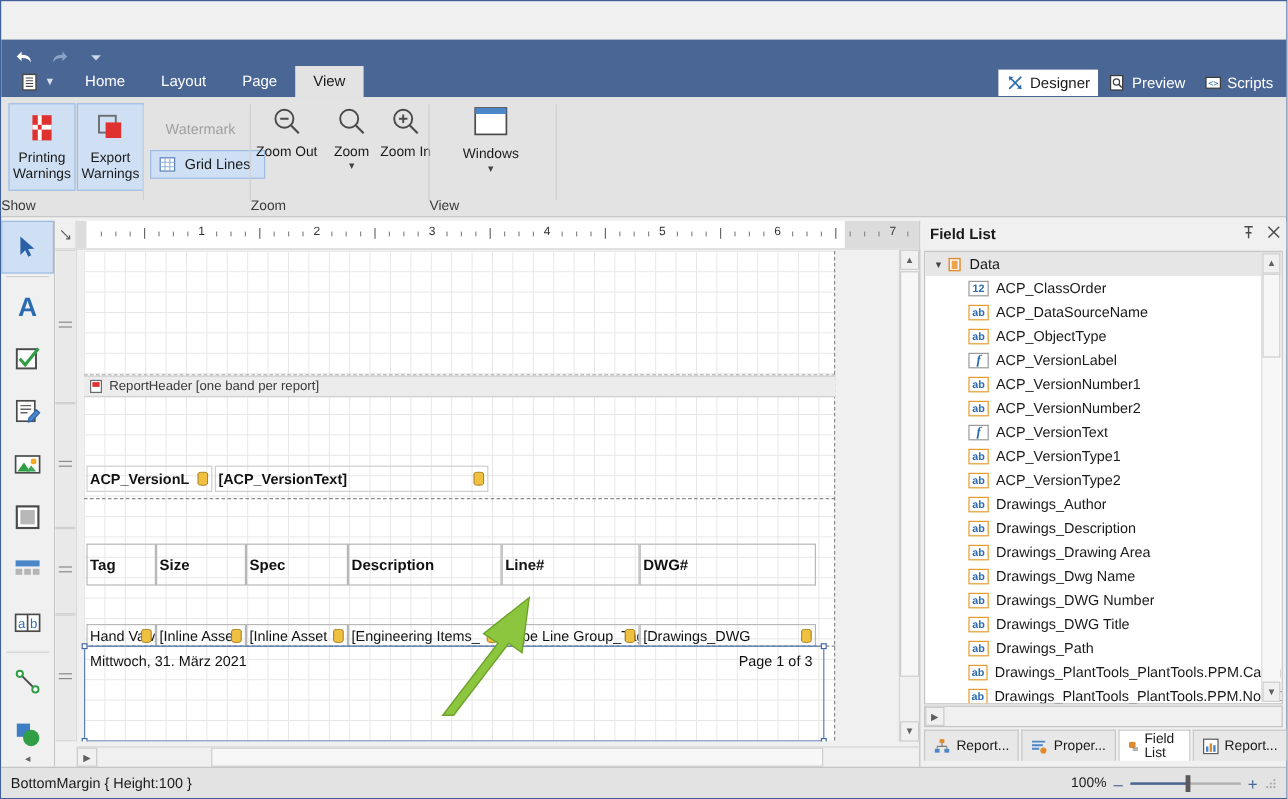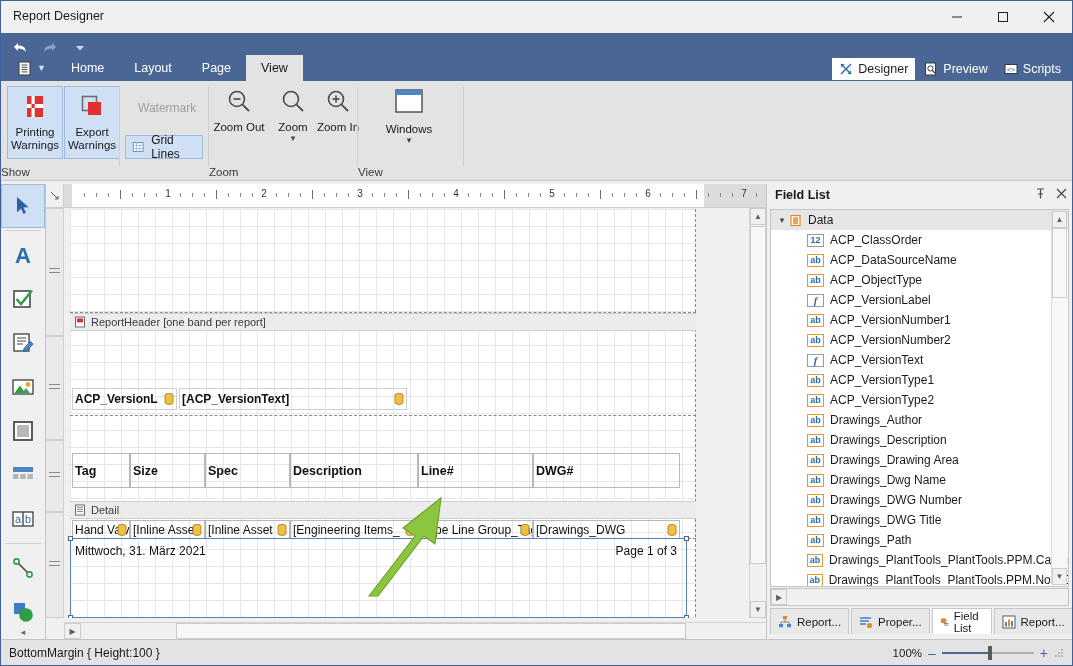--- a/index.html
+++ b/index.html
@@ -130,41 +130,20 @@
   .grip { width:10px; height:10px; opacity:.55; }
 
   
   .annot { position:absolute; pointer-events:none; }
 </style>
 </head>
 <body>
 
 <div class="app">
 
-  <div class="titlebar">
-    <div class="title">Report Designer</div>
-    <div class="wincontrols">
-      <div class="wbtn">
-        <svg width="12" height="12" viewBox="0 0 12 12">
-            <line x1="1" y1="6" x2="11" y2="6" stroke="#222" stroke-width="1"></line>
-          </svg>
-      </div>
-      <div class="wbtn">
-        <svg width="12" height="12" viewBox="0 0 12 12">
-            <rect x="1.5" y="1.5" width="9" height="9" fill="none" stroke="#222" stroke-width="1"></rect>
-          </svg>
-      </div>
-      <div class="wbtn close">
-        <svg width="12" height="12" viewBox="0 0 12 12">
-            <line x1="1" y1="1" x2="11" y2="11" stroke="#222" stroke-width="1.1"></line>
-            <line x1="11" y1="1" x2="1" y2="11" stroke="#222" stroke-width="1.1"></line>
-          </svg>
-      </div>
-    </div>
-  </div>
 
   <div class="ribbon-top"></div>
 
   <div class="qat">
     <div class="qat-btn">
       <svg width="18" height="16" viewBox="0 0 18 16">
           <path d="M7 3 L3 7 L7 11 L7 8.4 C11 8.4 13.6 9.6 14.6 12 C14.9 8.2 12.6 5.6 7 5.6 Z" fill="#ffffff"></path>
         </svg>
     </div>
     <div class="qat-btn">
@@ -252,21 +231,21 @@
       <div class="smallbtn disabled" style="left:124px; top:15px; width:78px;">
         <svg width="16" height="16" viewBox="0 0 16 16">
           <rect x="2" y="1.5" width="9" height="12" fill="#f3f3f3" stroke="#b8b8b8" stroke-width="1"></rect>
           <line x1="4" y1="4.5" x2="9" y2="4.5" stroke="#c9c9c9" stroke-width="1"></line>
           <line x1="4" y1="6.8" x2="9" y2="6.8" stroke="#c9c9c9" stroke-width="1"></line>
           <circle cx="11" cy="10.5" r="3.2" fill="#ffffff" stroke="#b8b8b8" stroke-width="1"></circle>
           <path d="M9.5 10.6 L10.7 11.8 L12.7 9.3" fill="none" stroke="#b3b3b3" stroke-width="1.2"></path>
         </svg>
         <span>Watermark</span>
       </div>
-      <div class="smallbtn checked" style="left:124px; top:44px; width:78px;margin-top:10px;">
+      <div class="smallbtn checked" style="left:124px; top:44px; width:96px;">
         <svg width="16" height="16" viewBox="0 0 16 16">
           <rect x="1.5" y="2.5" width="12" height="11" fill="#ffffff" stroke="#5a7fb5" stroke-width="1"></rect>
           <line x1="5.5" y1="2.5" x2="5.5" y2="13.5" stroke="#8fb0d8" stroke-width="0.9"></line>
           <line x1="9.5" y1="2.5" x2="9.5" y2="13.5" stroke="#8fb0d8" stroke-width="0.9"></line>
           <line x1="1.5" y1="6.2" x2="13.5" y2="6.2" stroke="#8fb0d8" stroke-width="0.9"></line>
           <line x1="1.5" y1="9.9" x2="13.5" y2="9.9" stroke="#8fb0d8" stroke-width="0.9"></line>
         </svg>
         <span>Grid Lines</span>
       </div>
       <div class="glabel">Show</div>
@@ -519,29 +498,20 @@
 
         <div id="colheaders">
             <div class="ctrl hdrcell" style="left: 2px; top: 244px; width: 58px; height: 35px;">Tag</div>
             <div class="ctrl hdrcell" style="left: 60px; top: 244px; width: 75px; height: 35px;">Size</div>
             <div class="ctrl hdrcell" style="left: 135px; top: 244px; width: 85px; height: 35px;">Spec</div>
             <div class="ctrl hdrcell" style="left: 220px; top: 244px; width: 128px; height: 35px;">Description</div>
             <div class="ctrl hdrcell" style="left: 348px; top: 244px; width: 115px; height: 35px;">Line#</div>
             <div class="ctrl hdrcell" style="left: 463px; top: 244px; width: 147px; height: 35px;">DWG#</div>
           </div>
 
-        <div class="bandhdr" style="position:absolute; top:292px; left:0; width:626px;">
-          <svg width="12" height="12" viewBox="0 0 12 12">
-            <rect x="1.5" y="1" width="9" height="10" fill="#fff" stroke="#6a6a6a" stroke-width="1"></rect>
-            <line x1="3" y1="3.2" x2="9" y2="3.2" stroke="#6a6a6a" stroke-width="0.9"></line>
-            <line x1="3" y1="5.4" x2="9" y2="5.4" stroke="#6a6a6a" stroke-width="0.9"></line>
-            <line x1="3" y1="7.6" x2="9" y2="7.6" stroke="#6a6a6a" stroke-width="0.9"></line>
-          </svg>
-          <span>Detail</span>
-        </div>
 
         <div id="detailcells">
             <div class="ctrl detcell" style="left: 2px; top: 311px; width: 58px; height: 19px;">
               <span>Hand Valv</span>
               <span class="fbadge"><svg width="10" height="12" viewBox="0 0 10 12">
                   <ellipse cx="5" cy="2.2" rx="4" ry="1.8" fill="#f0c040" stroke="#a07818" stroke-width="0.8"></ellipse>
                   <path d="M1 2.2 L1 9.6 A4 1.8 0 0 0 9 9.6 L9 2.2" fill="#f0c040" stroke="#a07818" stroke-width="0.8"></path>
                 </svg></span>
             </div>
             <div class="ctrl detcell" style="left: 60px; top: 311px; width: 75px; height: 19px;">

